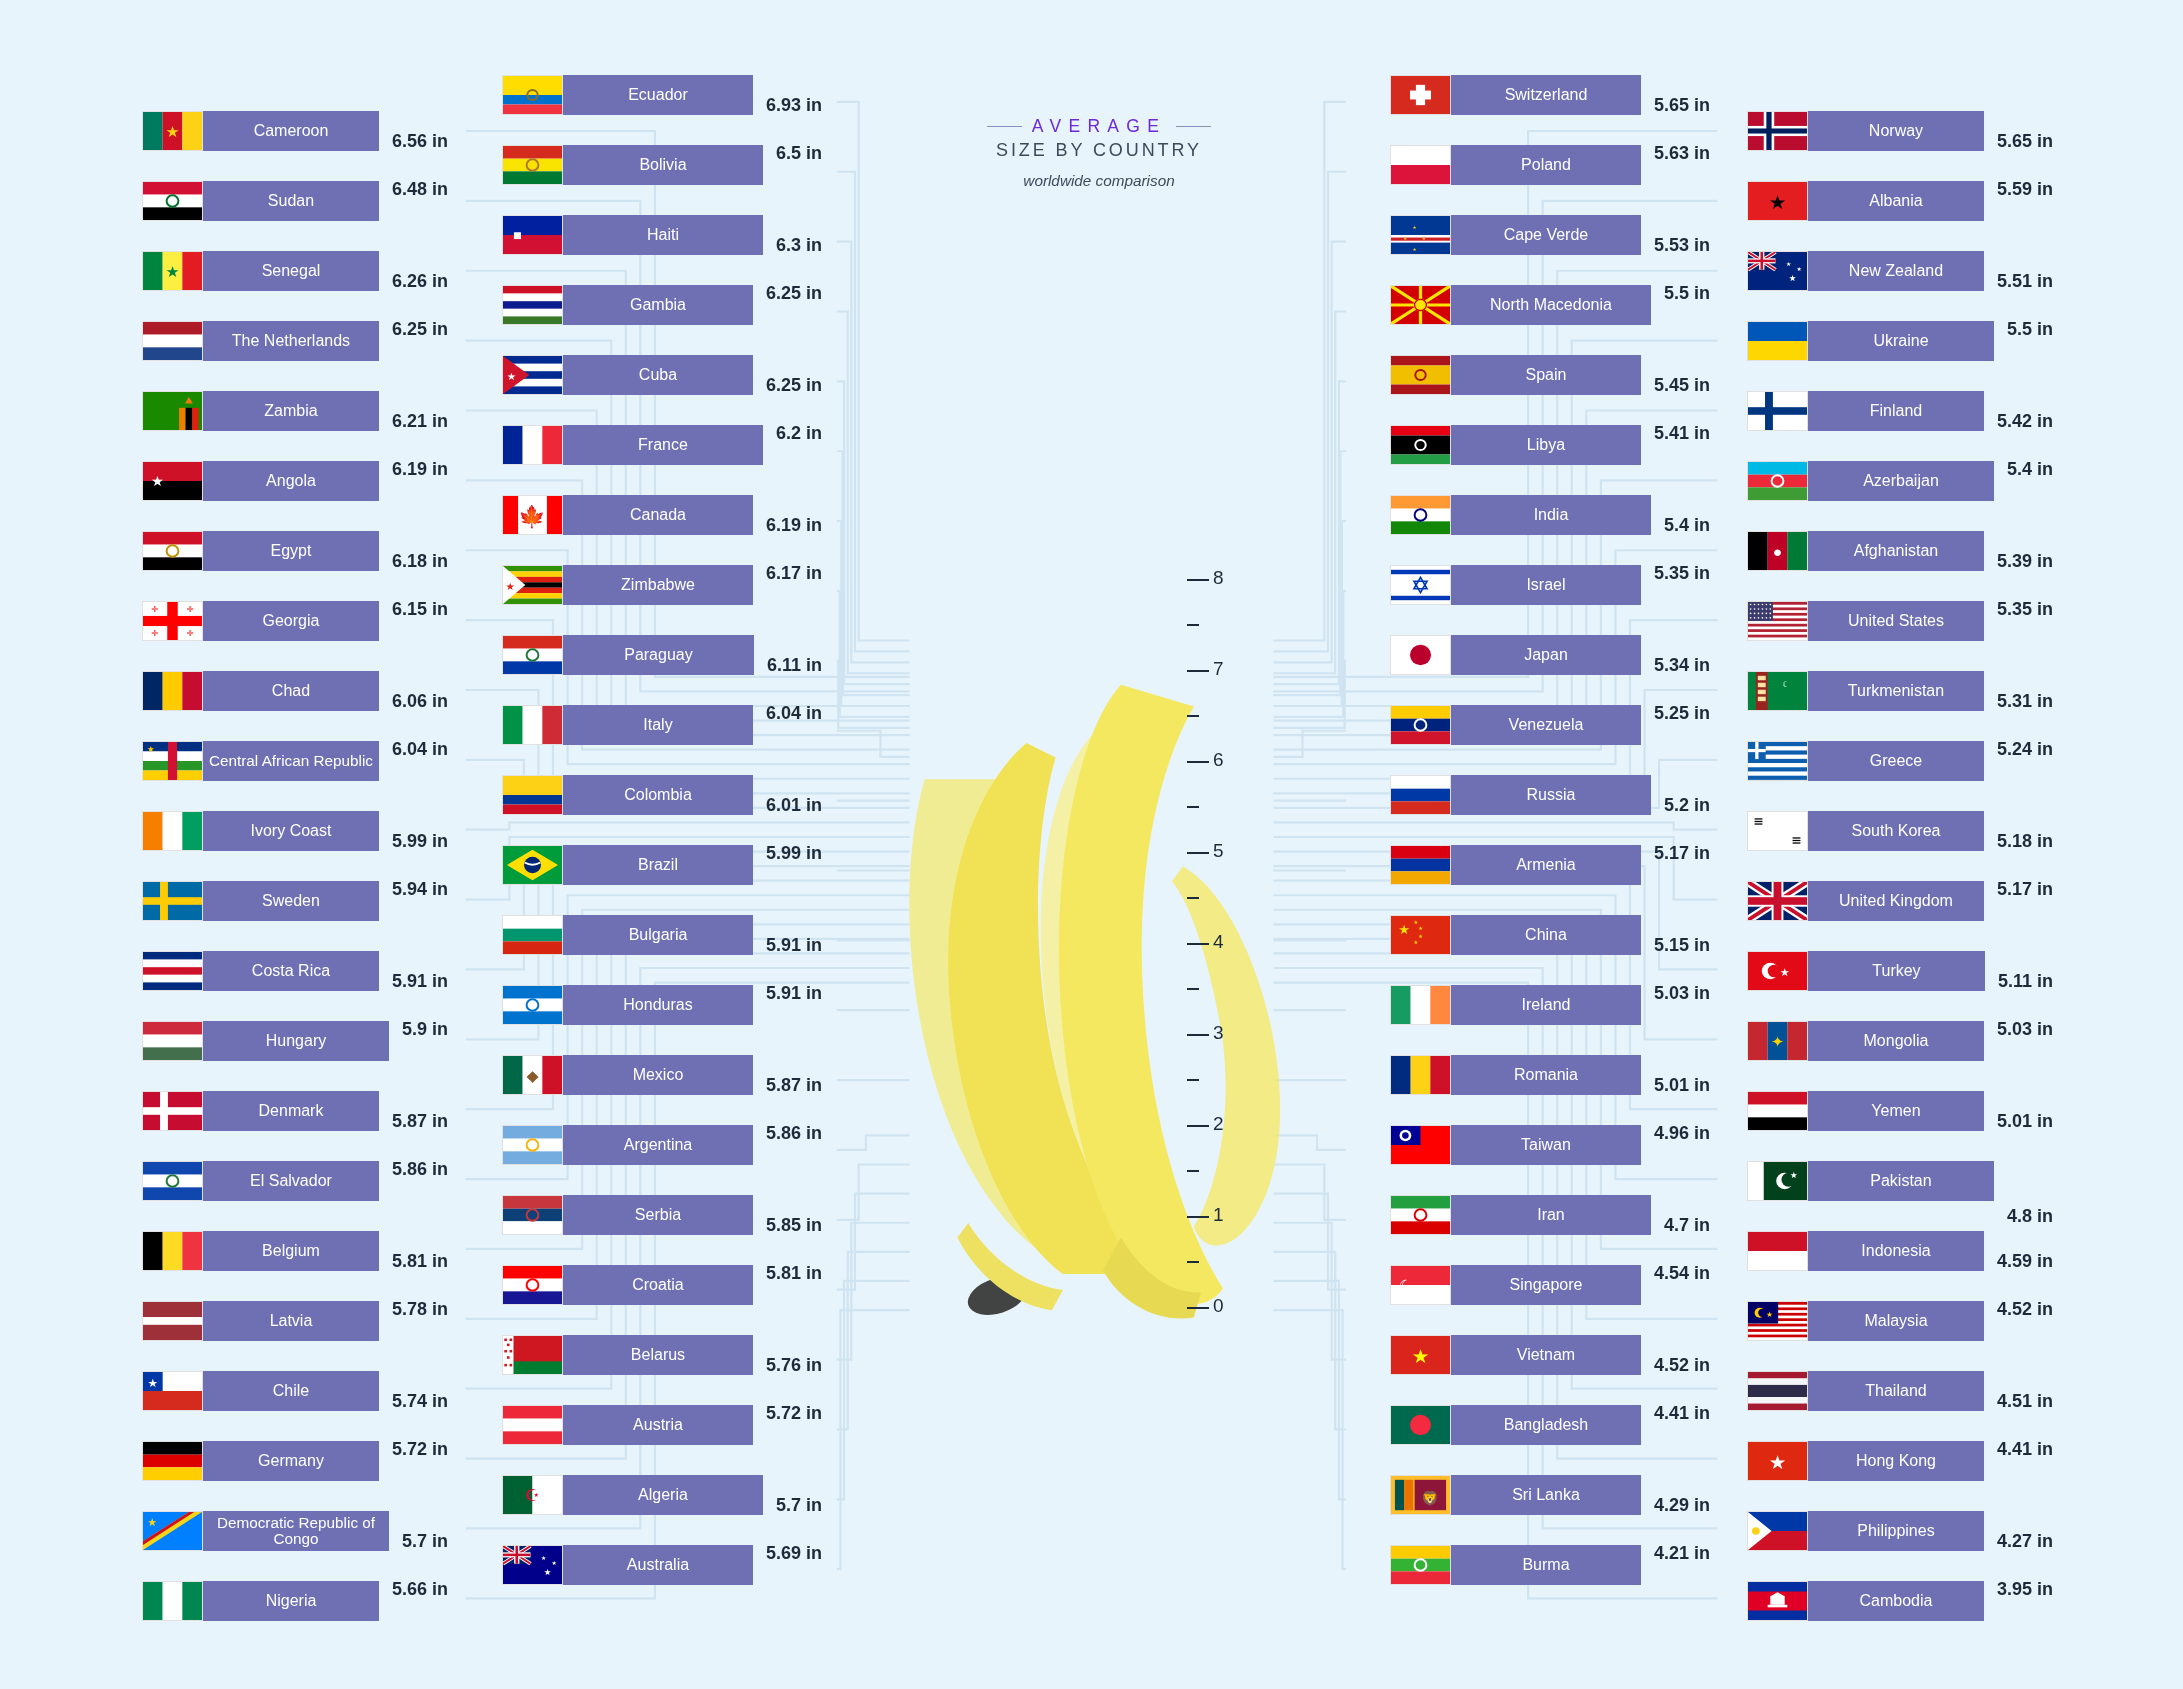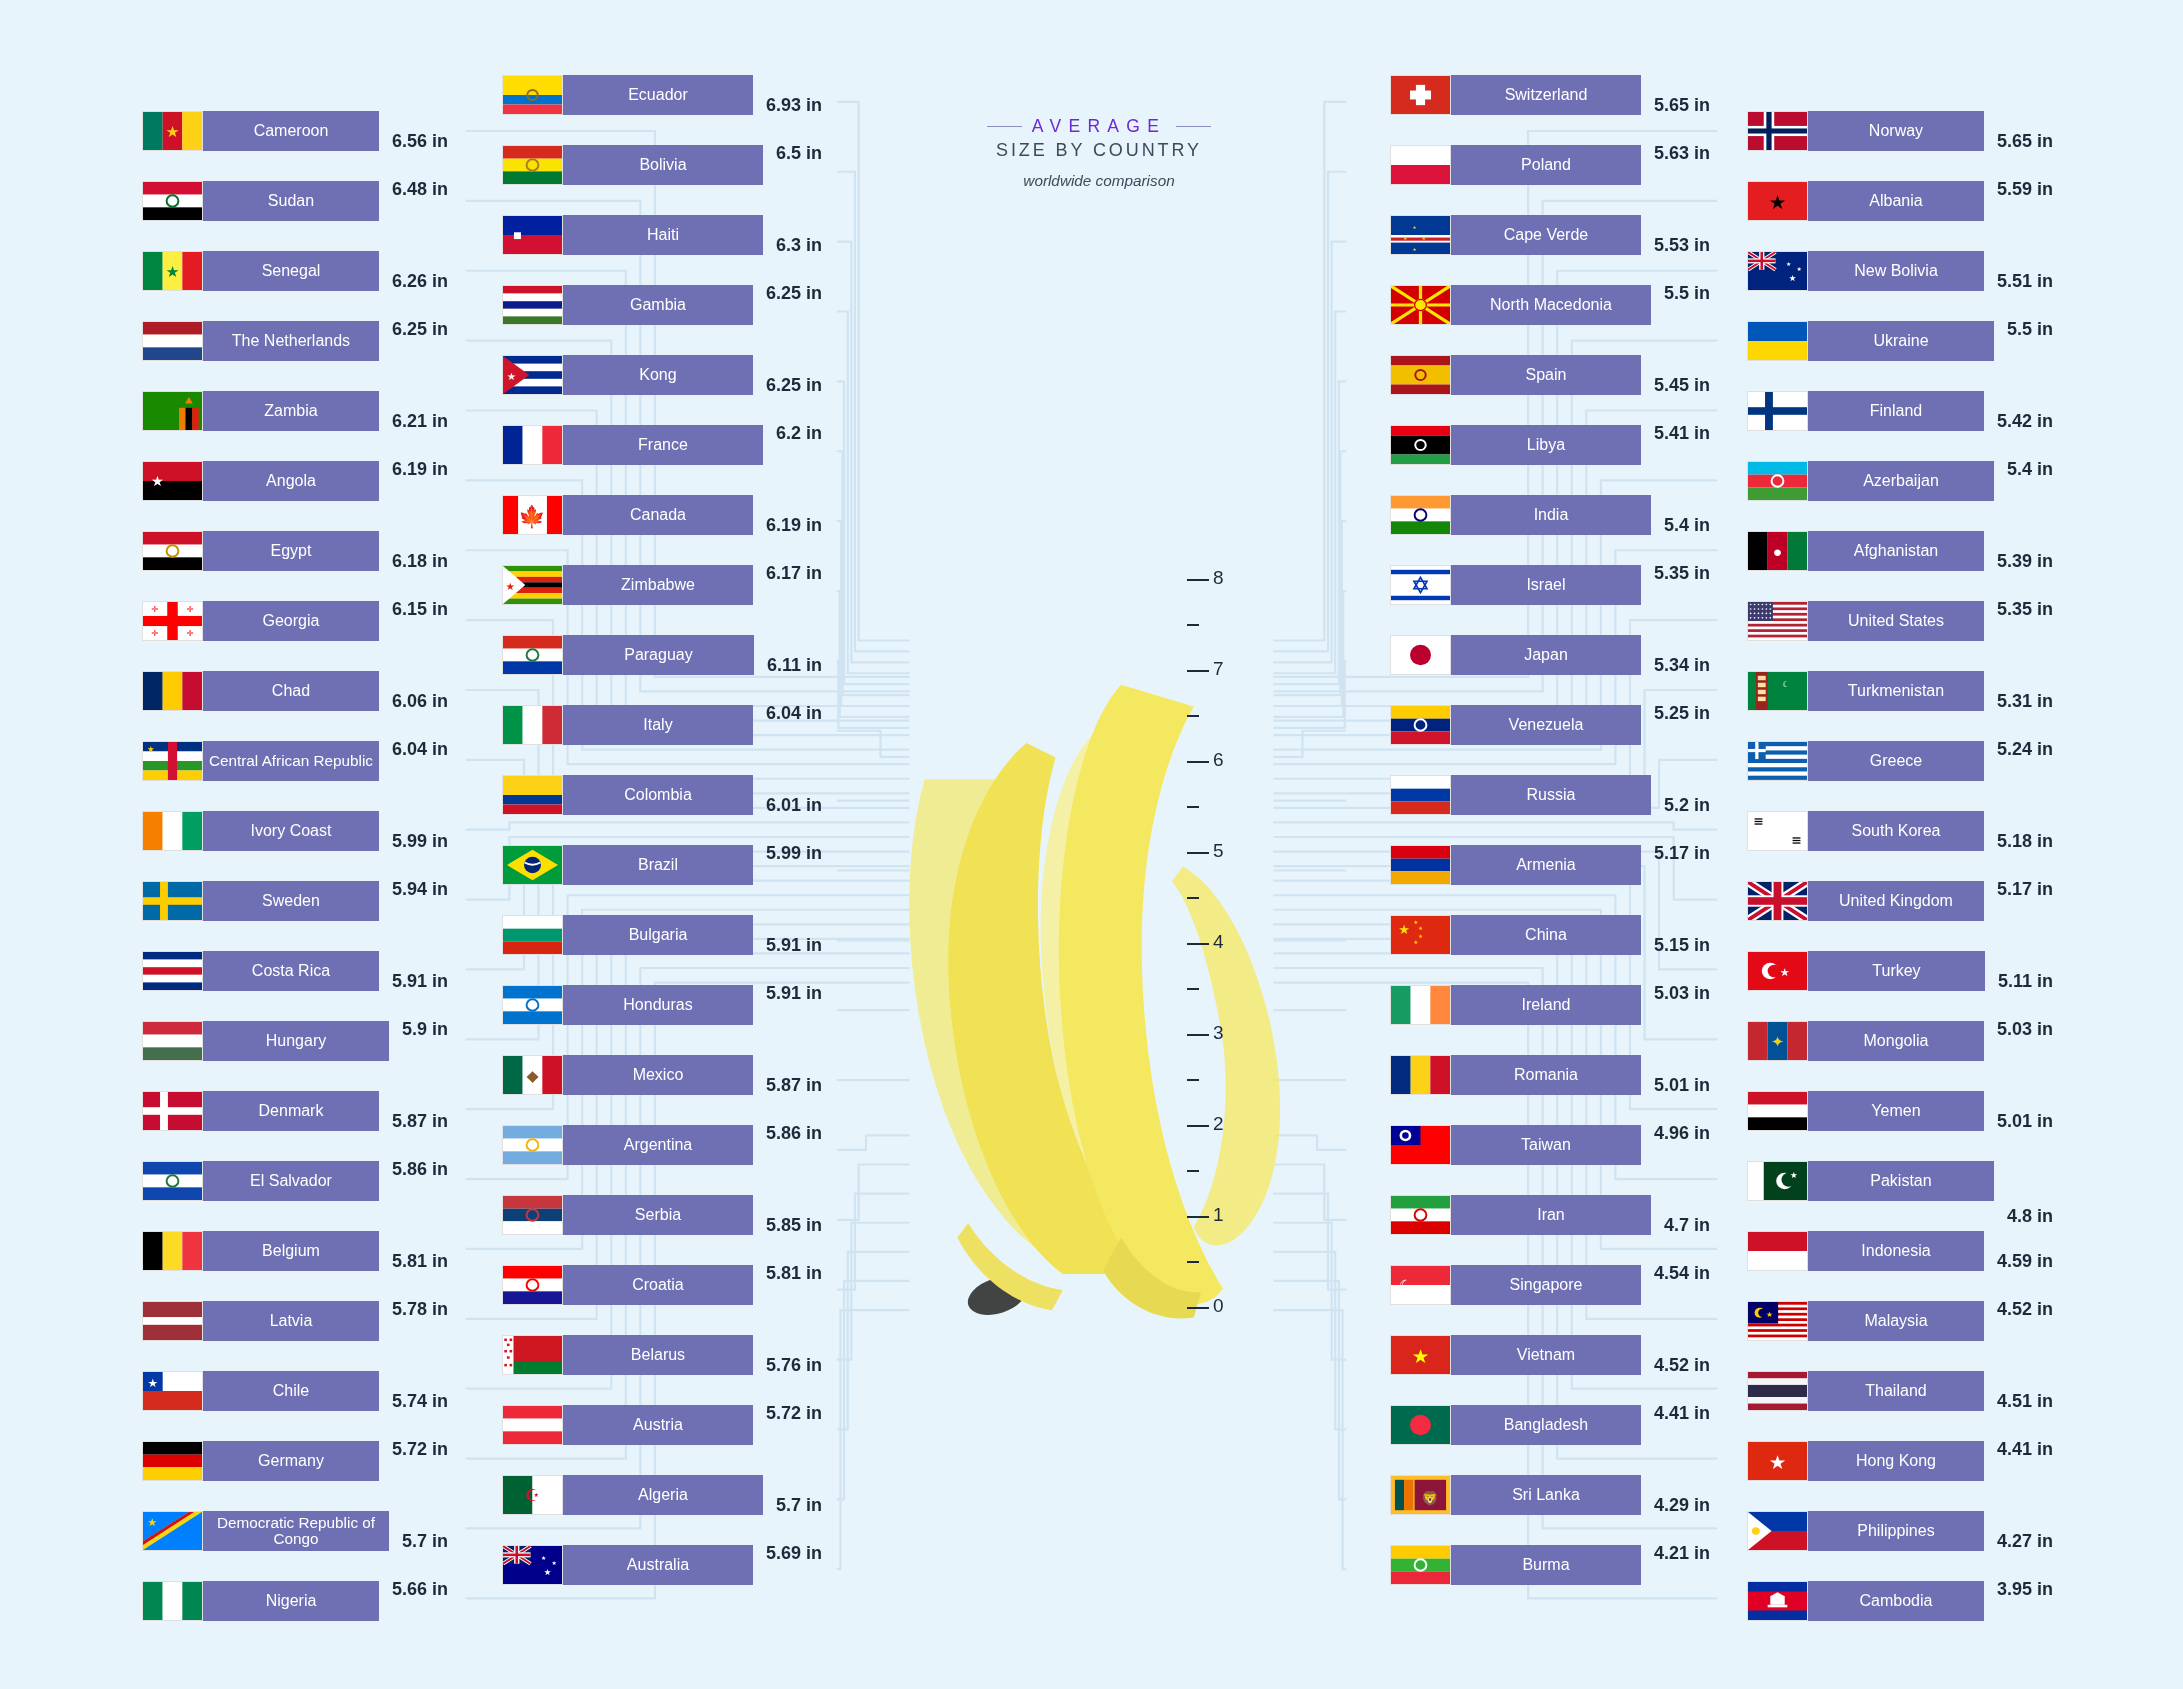--- a/index.html
+++ b/index.html
@@ -575,21 +575,21 @@
         <div class="flag">
           <svg viewBox="0 0 90 60" preserveAspectRatio="none">
             <rect width="90" height="60" fill="#fff"></rect>
             <rect y="0" width="90" height="12" fill="#002a8f"></rect>
             <rect y="24" width="90" height="12" fill="#002a8f"></rect>
             <rect y="48" width="90" height="12" fill="#002a8f"></rect>
             <path d="M0 0 L40 30 L0 60 Z" fill="#cf142b"></path>
             <text x="13" y="38" font-size="16" fill="#fff" text-anchor="middle">★</text>
           </svg>
         </div>
-        <div class="namebar">Kong</div>
+        <div class="namebar">Cuba</div>
         <div class="val" style="align-self: flex-end;">6.25 in</div>
       </div>
       <div class="row">
         <div class="flag">
           <svg viewBox="0 0 90 60" preserveAspectRatio="none">
             <rect width="30" height="60" fill="#002395"></rect>
             <rect x="30" width="30" height="60" fill="#ffffff"></rect>
             <rect x="60" width="30" height="60" fill="#ed2939"></rect>
           </svg>
         </div>
@@ -1101,21 +1101,21 @@
             <path d="M0 0 L42 28 M42 0 L0 28" stroke="#C8102E" stroke-width="3"></path>
             <rect x="17" width="8" height="28" fill="#fff"></rect>
             <rect y="10" width="42" height="8" fill="#fff"></rect>
             <rect x="19" width="4" height="28" fill="#C8102E"></rect>
             <rect y="12" width="42" height="4" fill="#C8102E"></rect>
             <text x="68" y="46" font-size="13" fill="#fff" text-anchor="middle">★</text>
             <text x="62" y="22" font-size="9" fill="#fff" text-anchor="middle">★</text>
             <text x="78" y="30" font-size="9" fill="#fff" text-anchor="middle">★</text>
           </svg>
         </div>
-        <div class="namebar">New Bolivia</div>
+        <div class="namebar">New Zealand</div>
         <div class="val" style="align-self: flex-end;">5.51 in</div>
       </div>
       <div class="row">
         <div class="flag">
           <svg viewBox="0 0 90 60" preserveAspectRatio="none">
             <rect width="90" height="30" fill="#0057b7"></rect>
             <rect y="30" width="90" height="30" fill="#ffd700"></rect>
           </svg>
         </div>
         <div class="namebar">Ukraine</div>

